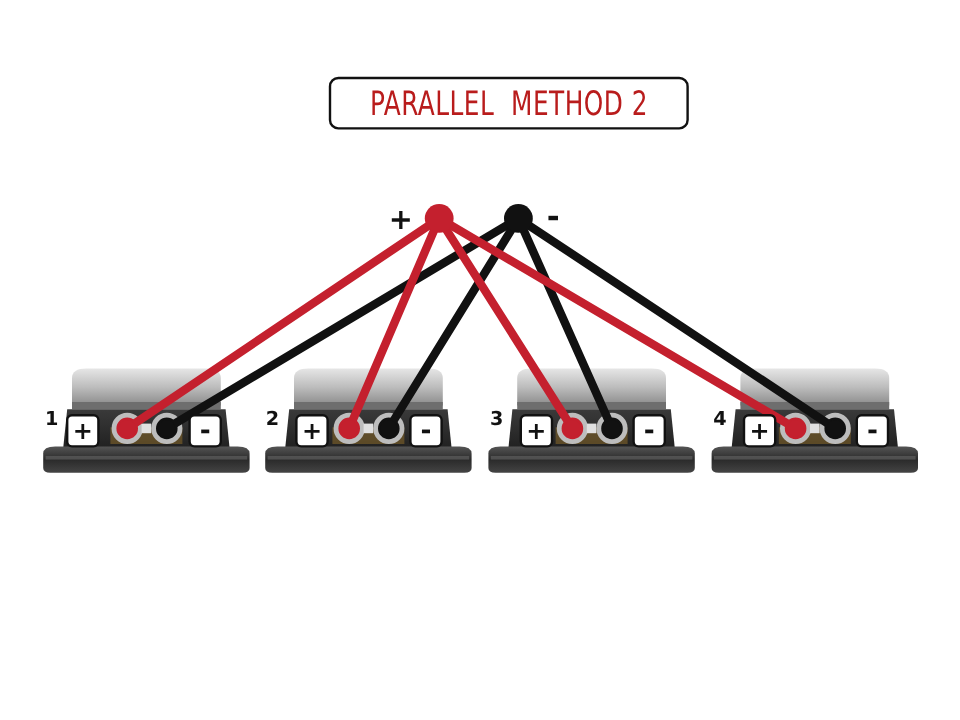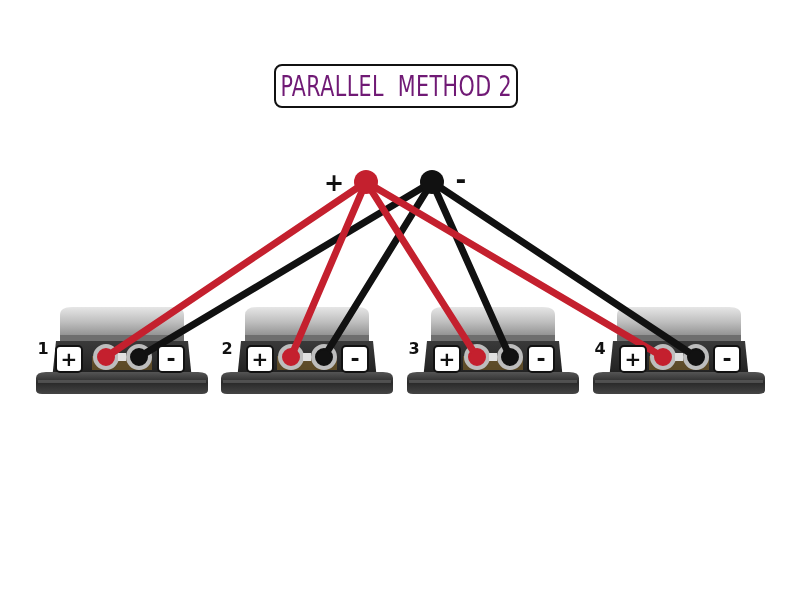--- a/index.html
+++ b/index.html
@@ -1,22 +1,22 @@
 <!DOCTYPE html>
 <html><head>
 <meta charset="utf-8">
 <style>
   html, body { margin:0; padding:0; background:#ffffff; }
   body { width:800px; height:600px; position:relative; overflow:hidden; font-family:"DejaVu Sans", sans-serif; }
   .title-box {
-    position:absolute; left:274px; top:64px; width:244px; height:44px;
+    position:absolute; left:274px; top:64px; width:300px; height:44px;
     border:2px solid #111; border-radius:8px; box-sizing:border-box;
     display:flex; align-items:center; justify-content:center;
     font-family:"DejaVu Sans Condensed","DejaVu Sans", sans-serif;
-    font-size:28px; letter-spacing:0.5px; color:#701a75; font-stretch:condensed;
+    font-size:28px; letter-spacing:0.5px; color:#b91c1c; font-stretch:condensed;
   }
   .title-box span { transform:scaleX(0.82); display:inline-block; white-space:pre; }
   svg { position:absolute; left:0; top:0; }
   .lbl { font-family:"DejaVu Sans", sans-serif; font-weight:bold; }
 </style>
 </head>
 <body>
 
 <div class="title-box">
     <span>PARALLEL  METHOD 2</span>

